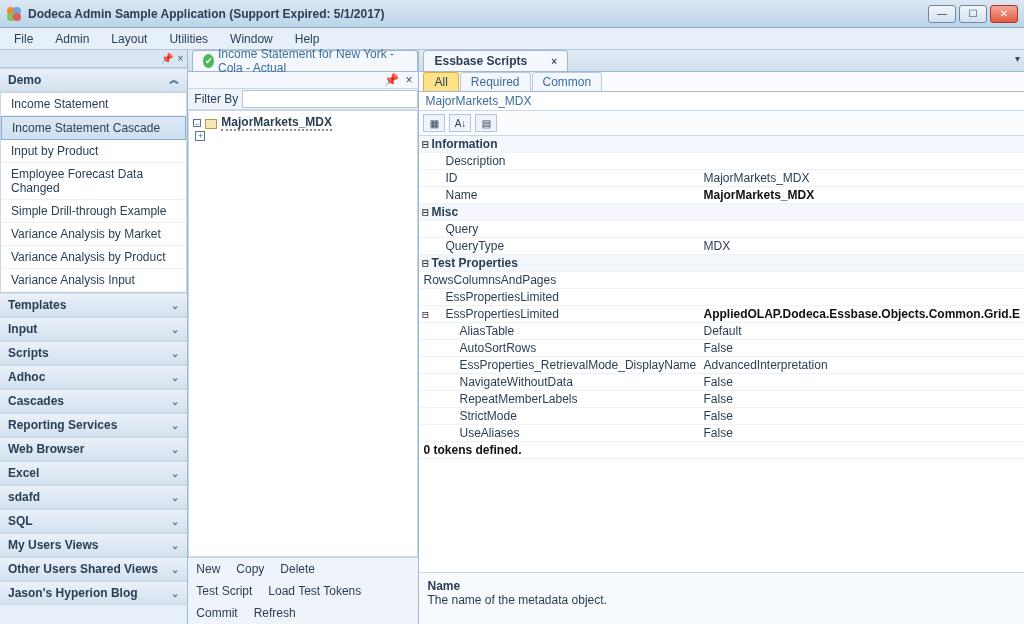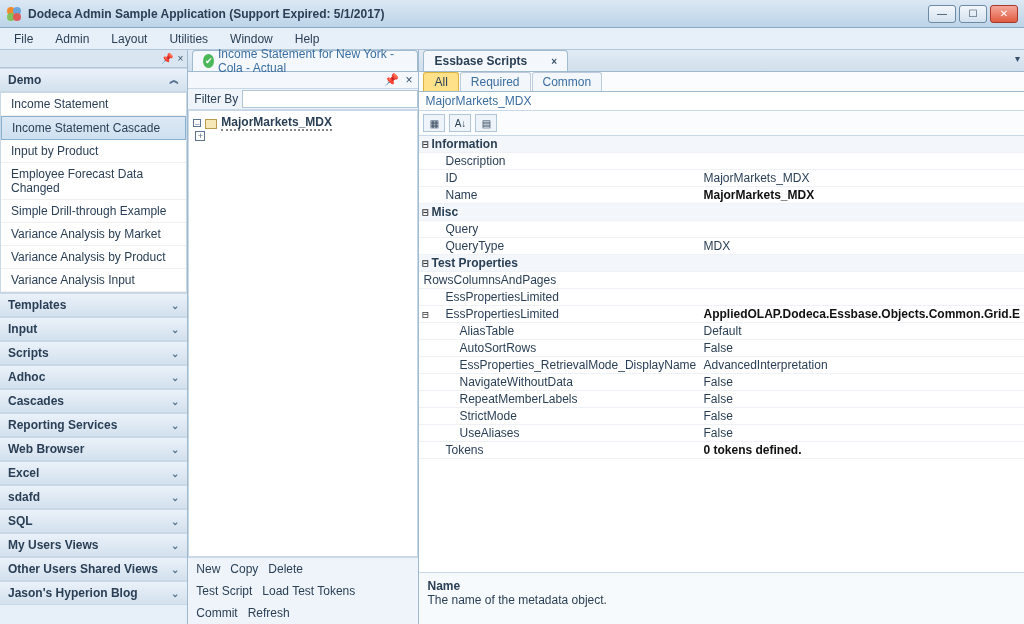--- a/index.html
+++ b/index.html
@@ -45,21 +45,21 @@
   .filterrow { display:flex; align-items:center; height:22px; border-top:1px solid #c9d8e6; border-bottom:1px solid #c9d8e6; background:#eef4fa;}
   .filterrow .lbl { width:54px; padding-left:6px; color:#2a3f55;}
   .filterrow input { flex:1; height:18px; border:1px solid #b2c6d9; background:#fff; }
   .tree { flex:1; background:#fff; border:1px solid #c9d8e6; margin:0; padding:4px; overflow:hidden;}
   .treenode { display:flex; align-items:center; gap:4px; }
   .treenode .boxicon { width:12px;height:10px;border:1px solid #b59b4a;background:#f6e9b7;position:relative;top:1px;}
   .treenode .mini { width:8px;height:8px;border:1px solid #5a7692;display:inline-flex;align-items:center;justify-content:center;font-size:8px;color:#5a7692;}
   .treenode .lbl { color:#2a3f55; font-weight:600; border-bottom:2px dotted #888;}
   .tree .addtiny { width:10px;height:10px;border:1px solid #5a7692;color:#5a7692;font-size:9px;line-height:8px;text-align:center;margin-left:2px;}
   .btnstrip { border-top:1px solid #c9d8e6; background:#eef4fa;}
-  .btnrow { display:flex; gap:10px; padding:4px 8px; color:#2a3f55;}
+  .btnrow { display:flex; gap:16px; padding:4px 8px; color:#2a3f55;}
   .btnrow span { cursor:default;}
 
   
   .right { flex:1; display:flex; flex-direction:column; background:#fff;}
   .right .tabs { height:22px; display:flex; align-items:flex-end; background:linear-gradient(#e1ebf5,#d1dfec); border-bottom:1px solid #9fb9cf; padding-left:4px; position:relative;}
   .right .tabs .tab { display:flex;align-items:center;gap:24px;background:#f4f8fc;border:1px solid #9fb9cf;border-bottom:none;border-radius:4px 4px 0 0;padding:2px 10px;color:#2a3f55;height:21px;font-weight:600;}
   .right .tabs .tabclose { color:#35506b; font-size:10px;}
   .right .tabs .corner { position:absolute; right:4px; top:3px; color:#35506b; font-size:10px;}
   .subtabs { height:20px; display:flex; align-items:flex-end; border-bottom:1px solid #9fb9cf; background:#fbfcfe; padding-left:4px; gap:1px;}
   .subtabs .sub { padding:2px 10px; border:1px solid #bccadb; border-bottom:none; border-radius:3px 3px 0 0; color:#3b6ea0; background:#f3f7fb; height:19px; display:flex; align-items:center;}
@@ -384,25 +384,20 @@
         <div class="pgrow">
           <div class="pgname">
             <span class="expander"></span>
             <span class="indent"></span>
             <span class="indent"></span>
             <span>UseAliases</span>
           </div>
           <div class="pgval">False</div>
         </div>
         <div class="pgrow">
-          <div class="pgname">
-            <span class="expander"></span>
-            <span class="indent"></span>
-            <span>Tokens</span>
-          </div>
           <div class="pgval bold">0 tokens defined.</div>
         </div>
       </div>
     <div class="desc">
       <div class="dn">Name</div>
       <div class="dt">The name of the metadata object.</div>
     </div>
   </div>
 </div>
 

